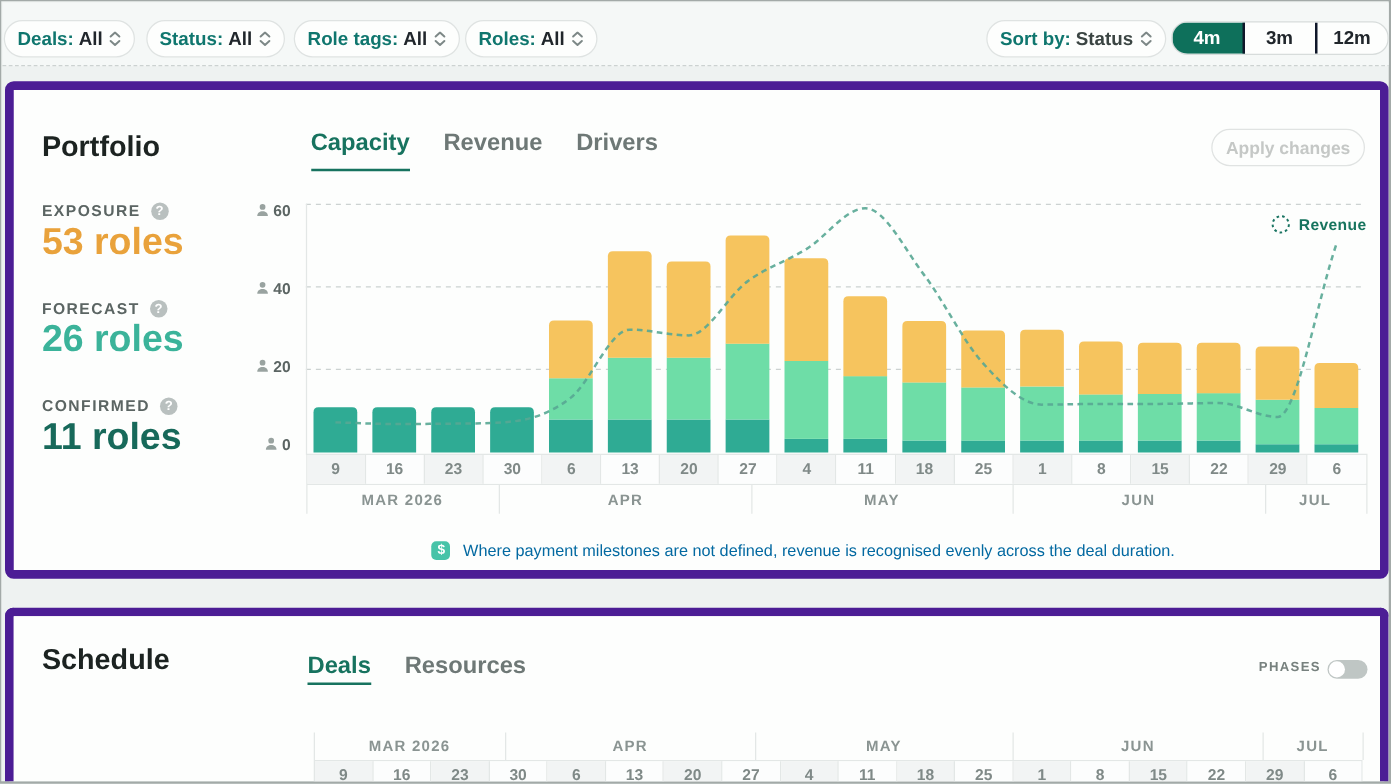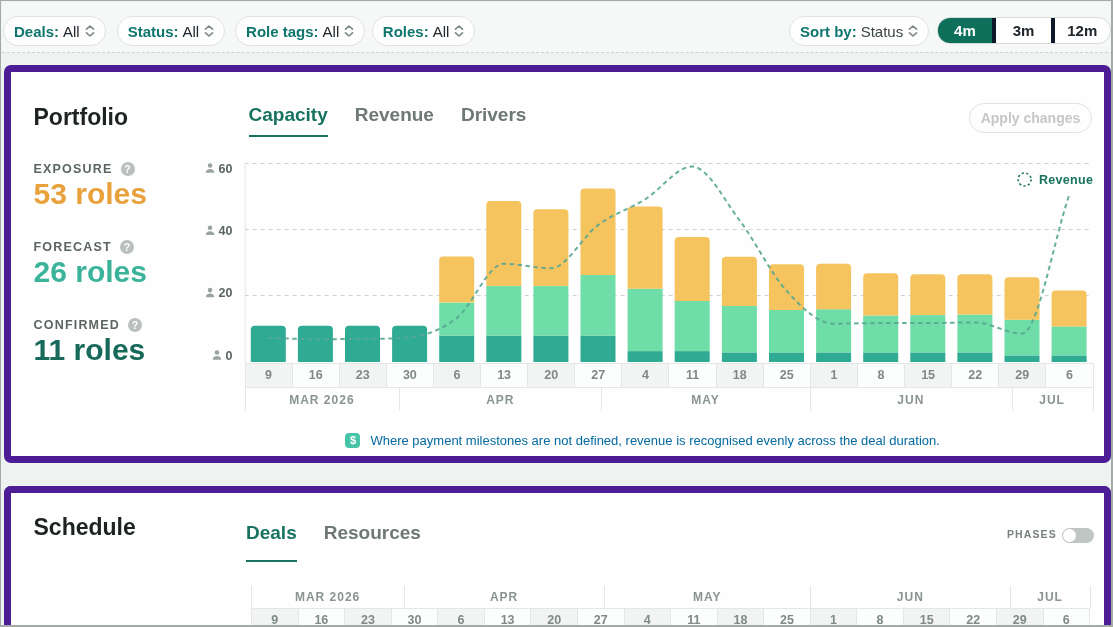--- a/index.html
+++ b/index.html
@@ -2,24 +2,24 @@
 <html><head>
 <meta charset="utf-8">
 <style>
 *{margin:0;padding:0;box-sizing:border-box}
 html,body{width:1113px;height:627px}
 body{font-family:"Liberation Sans",sans-serif}
 #app{position:absolute;left:0;top:0;width:1113px;height:627px;background:#eef2f1;border:1px solid #a3aaa8;border-bottom-width:2px;border-right-width:2px;overflow:hidden;box-sizing:border-box}
 .topbar{position:absolute;left:1px;top:1px;width:1111px;height:51px;background:#f5f8f7;border-bottom:1px dashed #ccd2d1}
 .pill{position:absolute;top:14px;height:30px;display:flex;align-items:center;border:1px solid #dfe3e2;border-radius:15px;background:#fdfefd;font-size:15px;padding:0 10px;white-space:nowrap}
 .pill .lab{font-weight:700;color:#0f766e}
-.pill .val{font-weight:400;color:#20262b;margin-left:4px}
+.pill .val{font-weight:700;color:#20262b;margin-left:4px}
 .pill svg{margin-left:5px}
 .seg{position:absolute;left:934.6px;top:15px;width:174px;height:27px;display:flex;border:1px solid #d7dcdb;border-radius:13px;background:#fdfefd;overflow:hidden}
-.seg div{flex:1;display:flex;align-items:center;justify-content:center;font-size:15px;font-weight:700;color:#20262b;border-right:4px solid #0f172a}
+.seg div{flex:1;display:flex;align-items:center;justify-content:center;font-size:15px;font-weight:700;color:#20262b;border-right:2px solid #0f172a}
 .seg div:last-child{border-right:none}
 .seg .on{background:#0e705b;color:#fff}
 .panel{position:absolute;left:3px;width:1107px;background:#fdfefd;border:7px solid #4c1d95;border-radius:7px}
 #p1{top:64px;height:398px}
 #p2{top:485px;height:150px;border-bottom:none;border-bottom-left-radius:0;border-bottom-right-radius:0}
 .ptitle{position:absolute;left:22.5px;font-size:23px;font-weight:700;color:#1c2321}
 .tabs{position:absolute;display:flex}
 .tab{font-size:19px;font-weight:700;color:#6e7876}
 .tab.act{color:#17735f;border-bottom:2.5px solid #17735f;padding-bottom:9.5px}
 #applybtn{position:absolute;left:958px;top:31px;width:123px;height:30px;border:1px solid #e0e3e2;border-radius:15px;background:#fdfefd;color:#c5c8c6;font-size:14px;font-weight:700;display:flex;align-items:center;justify-content:center;font-family:"Liberation Sans",sans-serif}
@@ -224,21 +224,21 @@
   </div>
   <div class="note">
         <div class="ic">$</div>
         <div class="tx">Where payment milestones are not defined, revenue is recognised evenly across the deal duration.</div>
       </div>
 </div>
 
 <div class="panel" id="p2">
   <div class="ptitle" style="top:21px">Schedule</div>
   <div class="tabs" style="left:235px;top:29px;gap:27px">
-    <div class="tab act" style="padding-bottom:16px">Deals</div>
+    <div class="tab act" style="padding-bottom:2px">Deals</div>
         <div class="tab">Resources</div>
   </div>
   <div class="phases">
         <span class="pl">PHASES</span>
         <div class="tgl"></div>
       </div>
   <div class="mrow" style="left:240px;top:93px;width:839px;height:21.5px">
     <div class="sep" style="left:0"></div>
     <div class="sep" style="left:153.2px"></div>
     <div class="sep" style="left:353px"></div>

